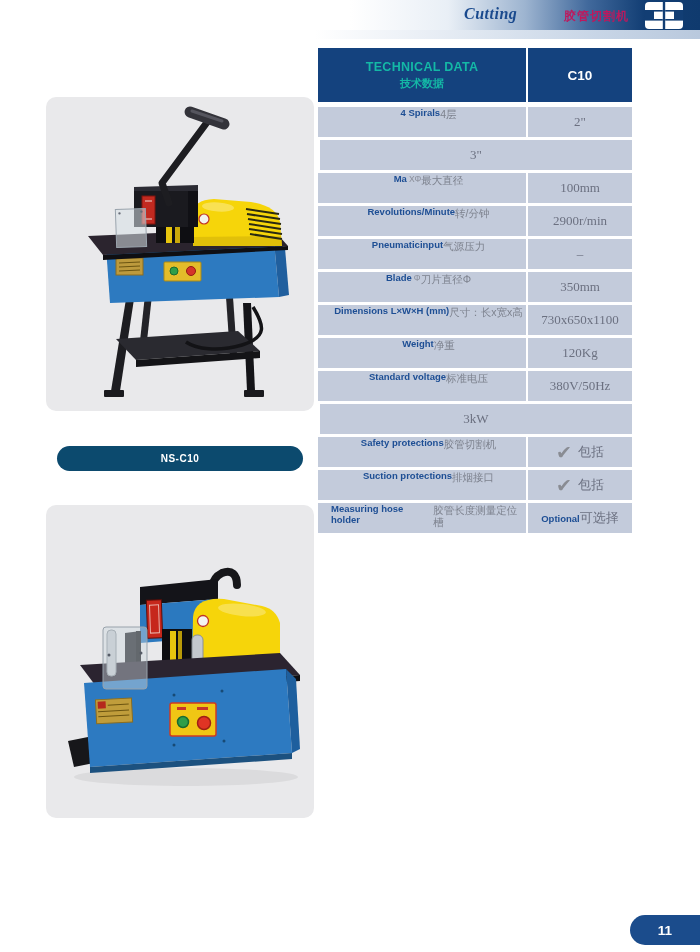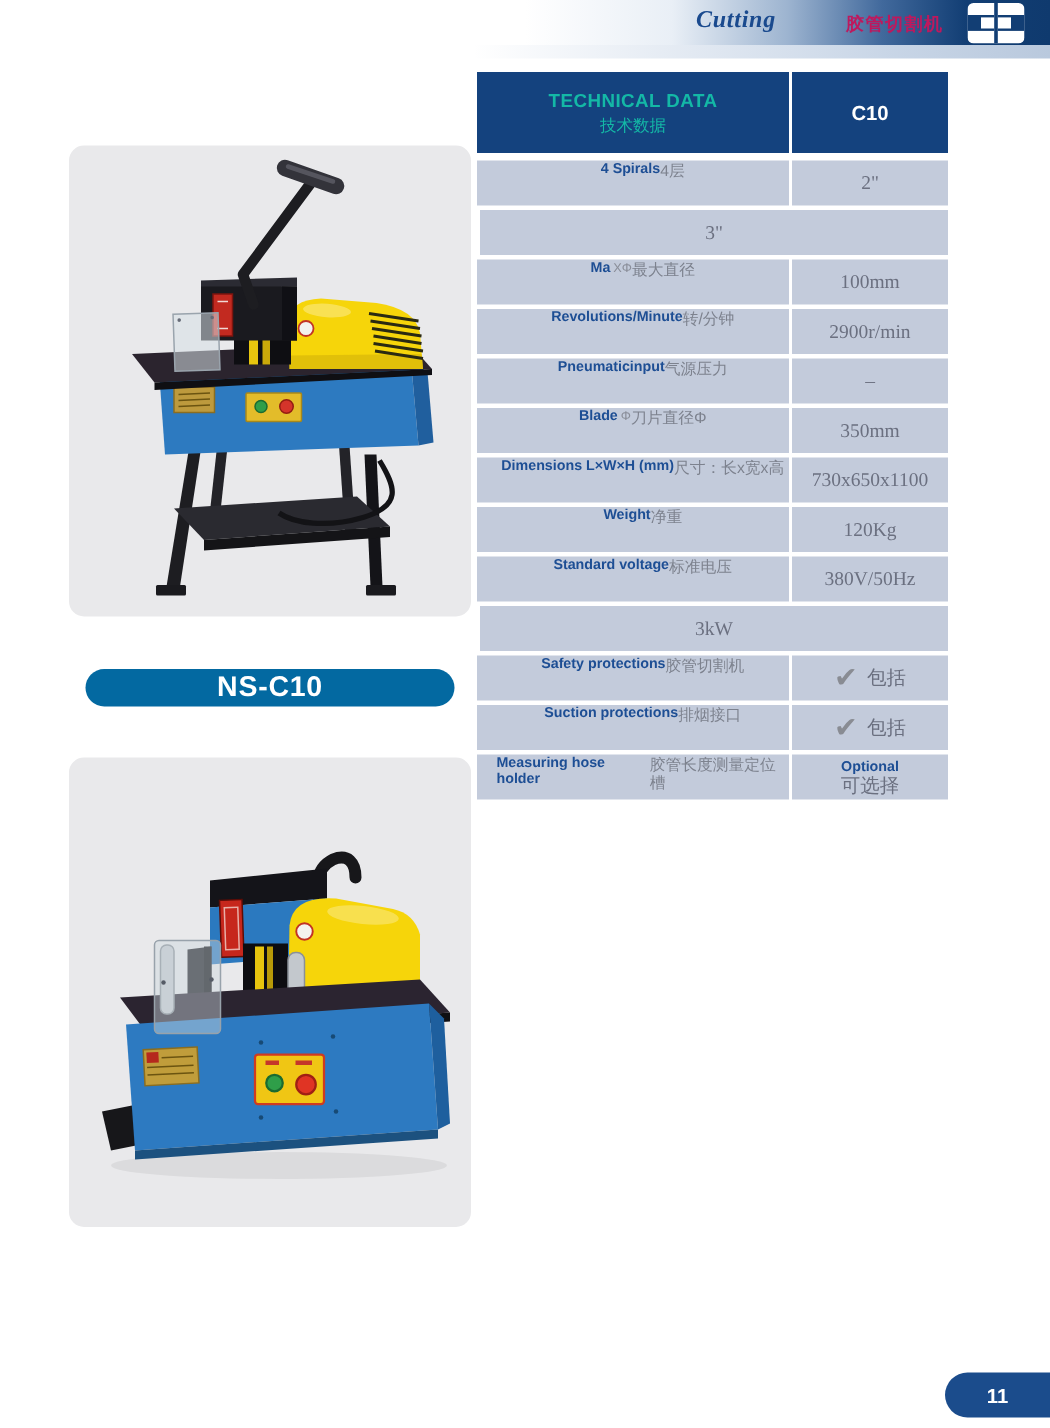--- a/index.html
+++ b/index.html
@@ -29,52 +29,52 @@
   
   .photo-card{
     position:absolute;background:#e9e9eb;border-radius:10px;overflow:hidden;
   }
   .photo-card.one{left:46px;top:97px;width:268px;height:314px;}
   .photo-card.two{left:46px;top:505px;width:268px;height:313px;}
   .photo-card svg{display:block;width:100%;height:100%;}
   
   .model-pill{
     position:absolute;left:57px;top:446px;width:246px;height:25px;
-    background:#0369a1;border-radius:13px;display:flex;align-items:center;justify-content:center;
-    color:#ffffff;font-weight:bold;font-size:19px;letter-spacing:.5px;
+    background:#0c4a6e;border-radius:13px;display:flex;align-items:center;justify-content:center;
+    color:#ffffff;font-weight:bold;font-size:10px;letter-spacing:.5px;
   }
   
   .spec-table{position:absolute;left:318px;top:48px;width:314px;}
   .spec-header{display:flex;height:54px;}
   .spec-header .h-left{
     width:208px;background:#14427e;display:flex;flex-direction:column;
     align-items:center;justify-content:center;color:#14b8a6;
   }
   .spec-header .h-left .t1{font-size:12.5px;font-weight:bold;letter-spacing:.3px;}
-  .spec-header .h-left .t2{font-size:11px;font-weight:normal;margin-top:2px;}
+  .spec-header .h-left .t2{font-size:11px;font-weight:bold;margin-top:2px;}
   .spec-header .h-gap{width:2px;background:#ffffff;}
   .spec-header .h-right{
     flex:1;background:#14427e;display:flex;align-items:center;justify-content:center;
     color:#fff;font-size:13.5px;font-weight:bold;
   }
   .spec-rows{margin-top:5px;}
   .spec-row{display:flex;height:30px;margin-bottom:3px;}
   .cell-label{
     width:208px;background:#c3cbdb;display:flex;
     justify-content:center;padding-left:13px;box-sizing:border-box;
   }
   .label-en{font-size:9.5px;font-weight:bold;color:#1d4e94;line-height:11px;}
   .label-en .label-en-suffix{font-weight:normal;color:#8a8e99;font-size:8.5px;margin-left:2px;}
   .label-zh{font-size:10.5px;color:#7d828e;line-height:12px;margin-top:1px;}
   .col-gap{width:2px;background:transparent;}
   .cell-value{
     flex:1;background:#c3cbdb;display:flex;align-items:center;justify-content:center;gap:6px;
     font-family:"Liberation Serif",serif;font-size:13px;color:#6b7080;
   }
-  .cell-value.two-line{flex-direction:column;gap:0;}
+  .cell-value.two-line{gap:0;}
   .cell-value .value-en{
     font-family:"Liberation Sans",sans-serif;font-size:9.5px;font-weight:bold;
     color:#1d4e94;line-height:11px;
   }
   .cell-value .value{line-height:14px;}
   .check{font-size:19px;color:#898c93;line-height:19px;}
   
   .page-tab{
     position:absolute;right:0;top:915px;width:70px;height:30px;
     background:#1b4c8c;border-radius:15px 0 0 15px;

